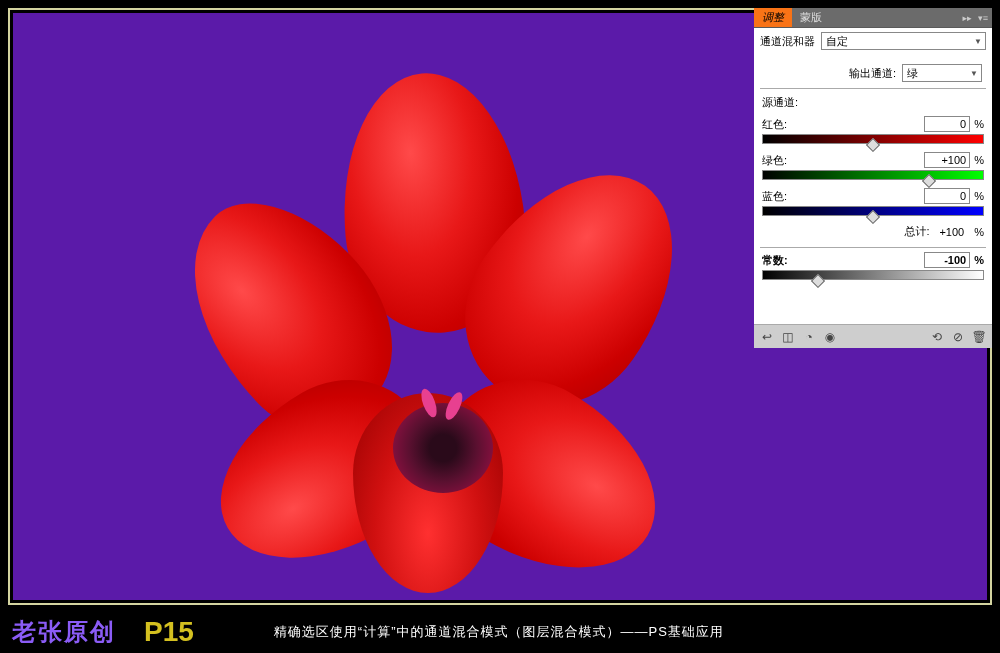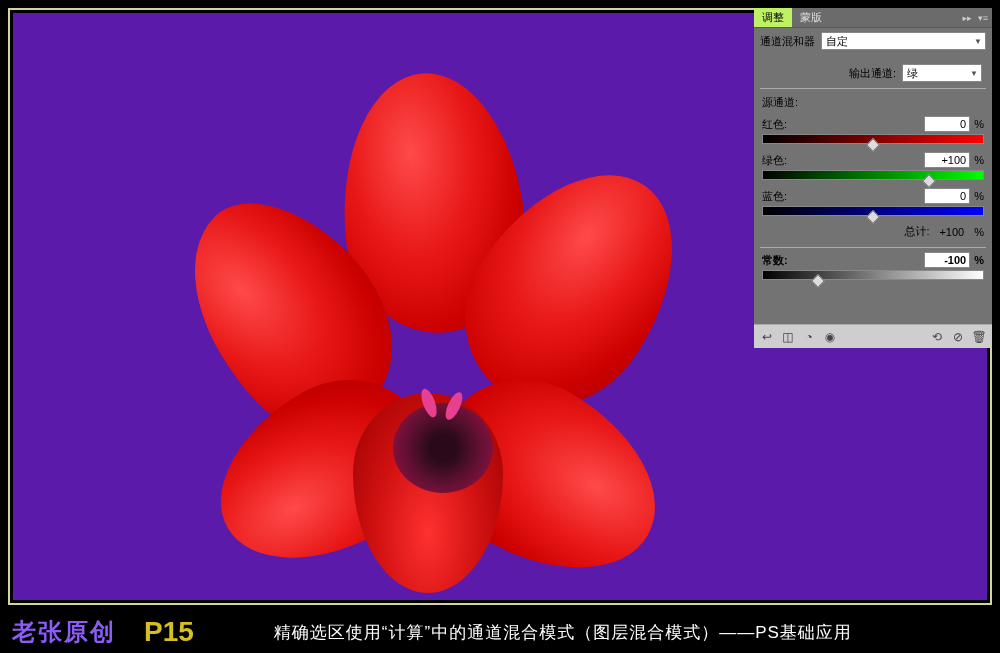--- a/index.html
+++ b/index.html
@@ -16,24 +16,24 @@
 .p6 { width: 150px; height: 200px; left: 170px; top: 320px; transform: rotate(180deg); background: radial-gradient(ellipse at 50% 30%, #ff3030 0%, #d01010 50%, #900 100%); }
 .center { position: absolute; left: 210px; top: 330px; width: 100px; height: 90px; background: radial-gradient(circle, #2a0a1a 20%, #5a1030 50%, #8a1040 80%); border-radius: 50%; }
 .stamen { position: absolute; left: 230px; top: 310px; width: 60px; height: 50px; }
 .stamen::before, .stamen::after { content: ""; position: absolute; width: 12px; height: 30px; background: #e84090; border-radius: 50%; }
 .stamen::before { left: 10px; top: 5px; transform: rotate(-20deg); }
 .stamen::after { left: 35px; top: 8px; transform: rotate(25deg); }
 
 .panel-wrap { position: absolute; right: 8px; top: 8px; width: 238px; }
 .tabbar { height: 20px; background: #6b6b6b; display: flex; align-items: center; font-size: 11px; color: #ddd; border-bottom: 1px solid #5a5a5a; }
 .tab { padding: 0 8px; height: 100%; display: flex; align-items: center; cursor: default; }
-.tab.active { background: #bef264; color: #000; }
+.tab.active { background: #f97316; color: #000; font-style: italic; }
 .tabgap { flex: 1; }
 .tabiconr { width: 14px; text-align: center; font-size: 9px; color: #ccc; margin-right: 2px; }
-.panel { background: #737373; font-size: 11px; color: #000; }
+.panel { background: #ffffff; font-size: 11px; color: #000; }
 .row { display: flex; align-items: center; padding: 4px 6px; gap: 6px; }
 .label { white-space: nowrap; }
 .dropdown { flex: 1; height: 18px; background: #fff; border: 1px solid #888; display: flex; align-items: center; padding: 0 4px; font-size: 11px; position: relative; }
 .dropdown::after { content: "▼"; position: absolute; right: 3px; font-size: 8px; color: #555; }
 .sep { height: 1px; background: #aaa; margin: 2px 6px; }
 .sliderrow { padding: 2px 8px 0 8px; }
 .sliderhead { display: flex; align-items: center; margin-bottom: 2px; }
 .sliderhead .sl { flex: 1; font-size: 11px; }
 .valbox { width: 46px; height: 16px; background: #fff; border: 1px solid #888; text-align: right; padding: 0 3px; font-size: 11px; line-height: 14px; }
 .pct { margin-left: 4px; font-size: 11px; }
@@ -47,21 +47,21 @@
 .inset { padding: 4px 8px; }
 .totalrow { display: flex; justify-content: flex-end; align-items: center; padding: 2px 8px 6px; font-size: 11px; gap: 10px; }
 .checkbox { width: 12px; height: 12px; border: 1px solid #888; background: #fff; display: inline-block; vertical-align: middle; margin-right: 4px; }
 .panel-footer { height: 24px; background: #cecece; border-top: 1px solid #aaa; display: flex; align-items: center; padding: 0 4px; gap: 3px; }
 .ficon { width: 18px; height: 18px; display: flex; align-items: center; justify-content: center; font-size: 12px; color: #444; }
 .fgap { flex: 1; }
 
 .bottombar { position: absolute; left: 0; bottom: 0; right: 0; height: 42px; background: #000; display: flex; align-items: center; padding: 0 12px; }
 .author { color: #8b5cf6; font-size: 24px; font-weight: bold; font-family: "KaiTi", serif; letter-spacing: 2px; }
 .pagenum { color: #d4c020; font-size: 28px; font-weight: bold; margin-left: 28px; font-family: Arial; }
-.title { color: #fff; font-size: 17px; margin-left: 80px; font-family: "SimHei", sans-serif; letter-spacing: 1px; }
+.title { color: #fff; font-size: 13px; margin-left: 80px; font-family: "SimHei", sans-serif; letter-spacing: 1px; }
 </style>
 </head>
 <body>
 
 <div class="frame">
   <div class="canvas">
     <div class="flower">
       <div class="petal p1"></div>
       <div class="petal p2"></div>
       <div class="petal p3"></div>

